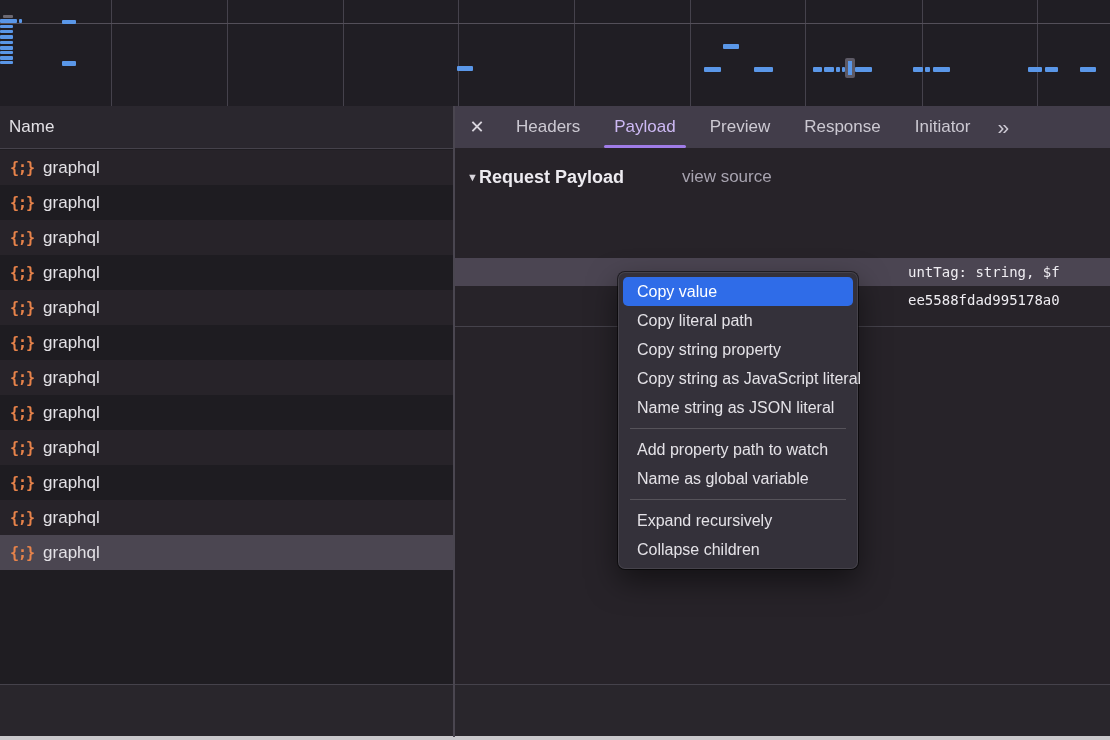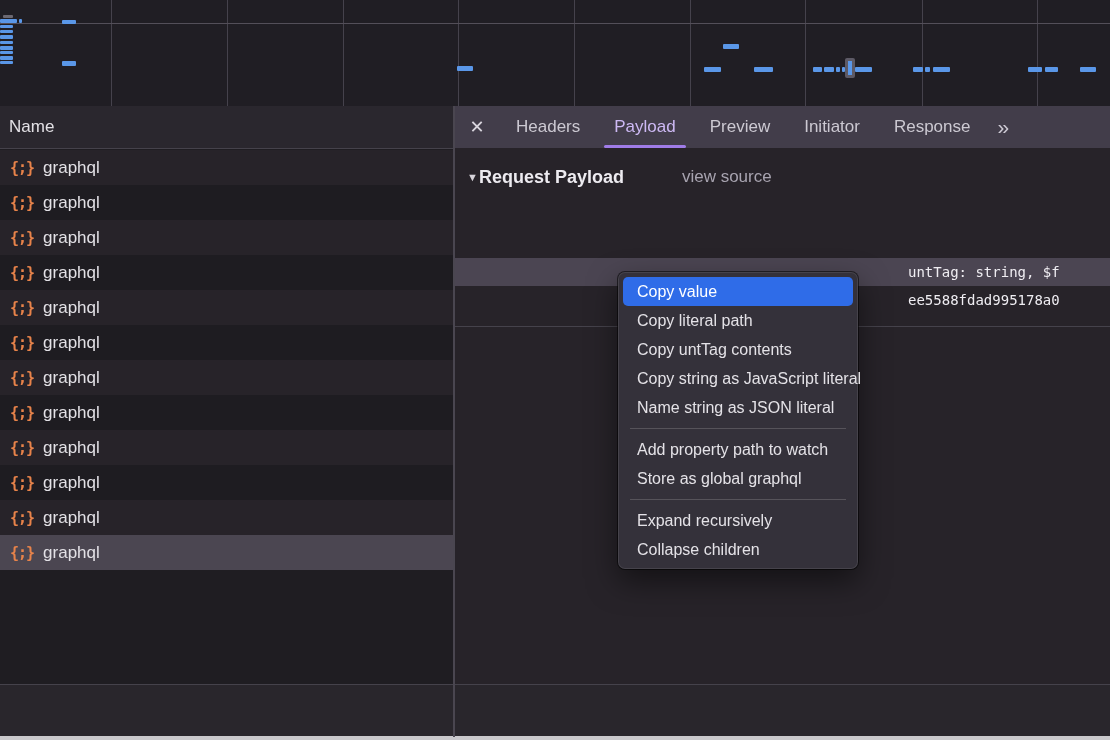--- a/index.html
+++ b/index.html
@@ -197,22 +197,22 @@
 
   <div class="divider-v"></div>
 
   <div class="right-panel">
     <div class="tab-bar">
       <div class="close-btn">✕</div>
       <div style="display:flex;" id="tabs-host">
           <div class="tab">Headers</div>
           <div class="tab active">Payload</div>
           <div class="tab">Preview</div>
+          <div class="tab">Response</div>
           <div class="tab">Initiator</div>
-          <div class="tab">Response</div>
         </div>
       <div class="more-tabs">»</div>
     </div>
 
     <div class="content">
       <div class="payload-header">
         <span class="rp-triangle">▼</span>
         <span class="rp-title">Request Payload</span>
         <span class="view-source">view source</span>
       </div>
@@ -239,24 +239,24 @@
     </div>
   </div>
 
   <div class="divider-h"></div>
   <div class="footer"></div>
   <div class="bottom-strip"></div>
 
   <div class="context-menu" id="menu-host">
       <div class="menu-item highlight">Copy value</div>
       <div class="menu-item">Copy literal path</div>
-      <div class="menu-item">Copy untTag contents</div>
+      <div class="menu-item">Copy string property</div>
       <div class="menu-item">Copy string as JavaScript literal</div>
       <div class="menu-item">Name string as JSON literal</div>
       <div class="menu-sep"></div>
       <div class="menu-item">Add property path to watch</div>
-      <div class="menu-item">Store as global graphql</div>
+      <div class="menu-item">Name as global variable</div>
       <div class="menu-sep"></div>
       <div class="menu-item">Expand recursively</div>
       <div class="menu-item">Collapse children</div>
     </div>
 
 </div>
 
 </body></html>

